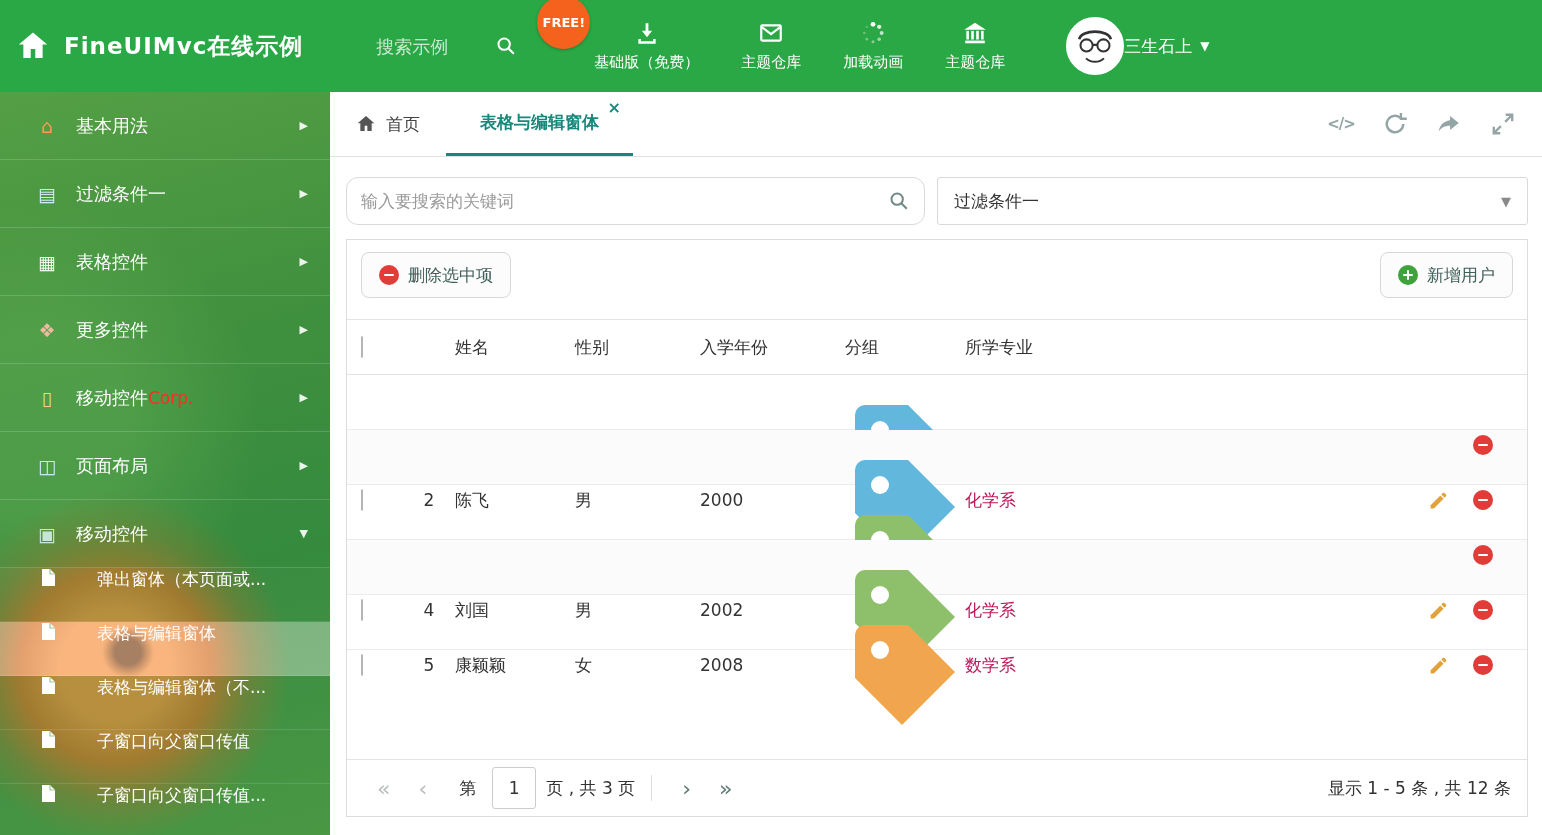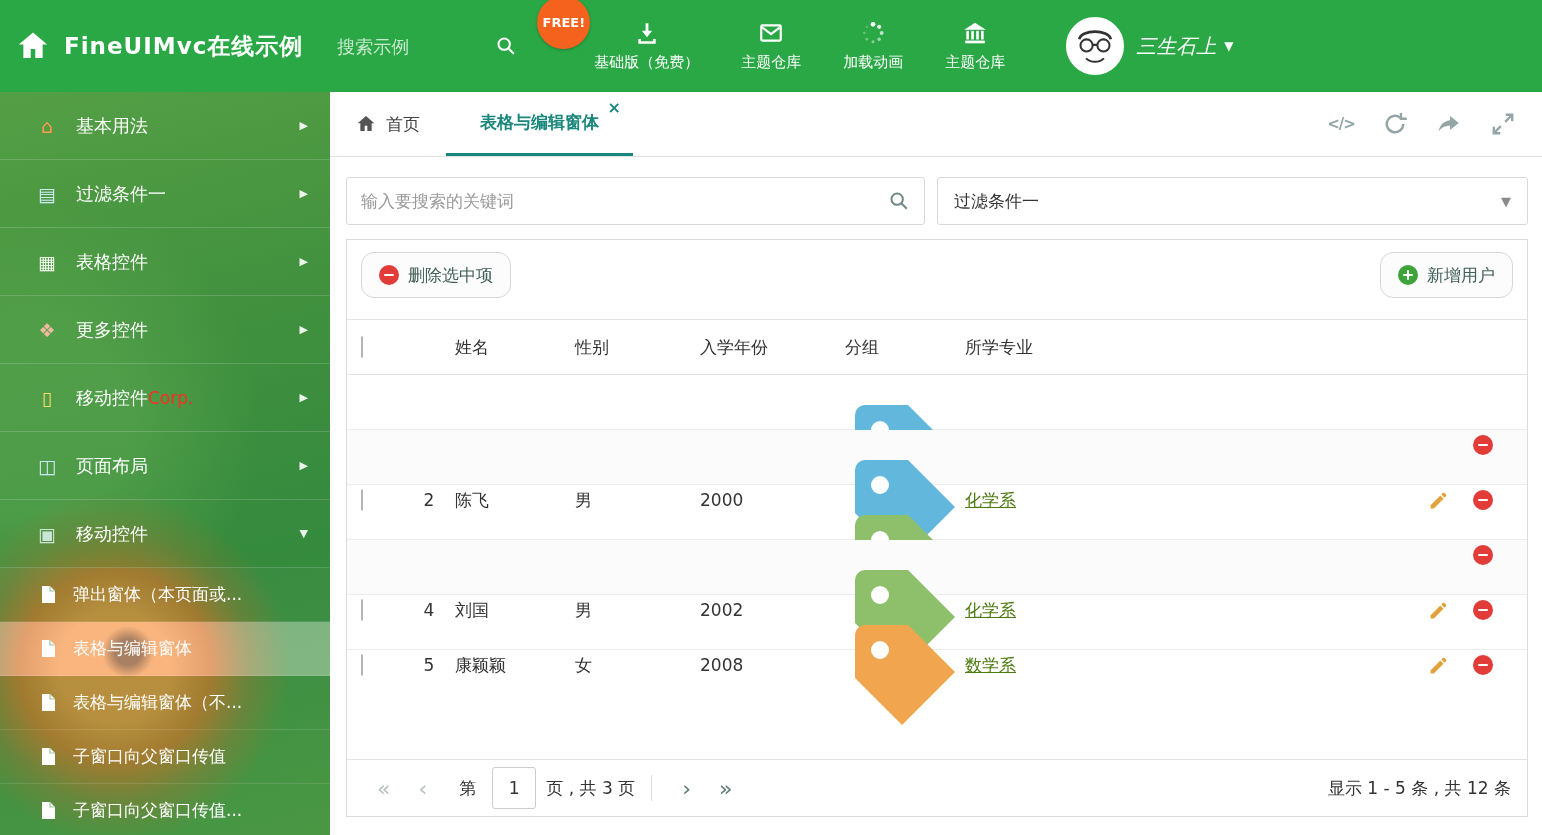--- a/index.html
+++ b/index.html
@@ -4,88 +4,88 @@
 <style>
   * { box-sizing: border-box; margin: 0; padding: 0; }
   html,body { width:1542px; height:835px; overflow:hidden; }
   body { font-family:"DejaVu Sans","Liberation Sans",sans-serif; color:#333; background:#fff; position:relative; }
 
   
   .header { position:absolute; top:0; left:0; right:0; height:92px; background:#2aa845; display:flex; align-items:center; color:#fff; z-index:5; }
   .hd-home { width:34px; height:34px; margin-left:16px; color:#fff; flex:none; }
   .hd-title { font-size:23px; font-weight:bold; margin-left:14px; white-space:nowrap; letter-spacing:1px; }
   .hd-search { display:flex; align-items:center; margin-left:34px; }
-  .hd-search input { background:transparent; border:none; outline:none; color:#0f172a; font-size:18px; width:150px; font-family:inherit; }
+  .hd-search input { background:transparent; border:none; outline:none; color:#0f172a; font-size:18px; width:150px; font-family:inherit;text-align:center; }
   .hd-search input::placeholder { color:rgba(255,255,255,.75); }
   .hd-search .mag { width:22px; height:22px; color:#fff; margin-left:8px; }
   .hd-nav { display:flex; margin-left:56px;text-align:right; }
   .hd-item { position:relative; display:flex; flex-direction:column; align-items:center; gap:7px; padding:0 21px; cursor:pointer; }
   .hd-item .nicon { width:26px; height:26px; color:#fff; }
   .hd-item .nlabel { font-size:15px; white-space:nowrap; }
   .free-badge { position:absolute; top:-24px; left:-36px; width:53px; height:53px; border-radius:50%; background:#f4621d; color:#fff; font-size:13px; font-weight:bold; display:flex; align-items:center; justify-content:center; box-shadow:0 1px 3px rgba(0,0,0,.25); }
   .hd-user { display:flex; align-items:center; margin-left:40px; margin-right:18px; cursor:pointer; }
   .avatar { width:58px; height:58px; border-radius:50%; background:#fff; overflow:hidden; flex:none; border:2px solid #fff; }
-  .hd-username { font-size:20px; margin-left:12px; white-space:nowrap;font-style:italic; }
+  .hd-username { font-size:17px; margin-left:0; white-space:nowrap; }
   .hd-caret { font-size:12px; margin-left:8px; }
 
   
   .sidebar { position:absolute; top:92px; left:0; width:330px; bottom:0; overflow:hidden;
     background:
       radial-gradient(circle at 128px 560px, rgba(110,60,25,.85) 0 13px, rgba(150,80,30,.5) 20px, transparent 26px),
       radial-gradient(circle at 115px 575px, rgba(255,150,70,.95) 0 55px, rgba(240,115,45,.85) 95px, rgba(235,105,45,.35) 135px, transparent 175px),
       radial-gradient(circle at 40px 330px, rgba(140,200,110,.5) 0 90px, transparent 220px),
       linear-gradient(165deg, #79b457 0%, #559a4b 35%, #42904a 65%, #5aa24e 100%);
   }
   .nav-item { height:68px; display:flex; align-items:center; padding:0 22px 0 34px; color:#fff; font-size:18px; cursor:pointer; background:rgba(35,130,45,.42); border-bottom:1px solid rgba(255,255,255,.16); }
   .nav-item .glyph { width:26px; font-size:19px; margin-right:16px; text-align:center; flex:none; }
   .nav-item .arrow { margin-left:auto; font-size:11px; color:rgba(255,255,255,.9); }
   .nav-item .corp { color:#ff2d1e; font-size:17px; margin-left:0; }
   .g0{color:#ff9a4d}.g1{color:#cfe9f7}.g2{color:#eef7ea}.g3{color:#f2b9a0}.g4{color:#ffd86b}.g5{color:#cde6f5}.g6{color:#c7e6d6}
-  .sub-item { height:54px; display:flex; align-items:center; padding:0 20px 0 40px; color:#fff; font-size:17px; cursor:pointer; background:rgba(35,130,45,.30); border-bottom:1px solid rgba(255,255,255,.12); }
+  .sub-item { height:54px; display:flex; align-items:flex-start; padding:0 20px 0 40px; color:#fff; font-size:17px; cursor:pointer; background:rgba(35,130,45,.30); border-bottom:1px solid rgba(255,255,255,.12);gap:24px; }
   .sub-item.active { background:rgba(255,255,255,.30); }
   .sub-item .ficon { width:17px; height:19px; margin-right:16px; color:#fff; flex:none; }
 
   
   .main { position:absolute; top:92px; left:330px; right:0; bottom:0; background:#fff; display:flex; flex-direction:column; }
 
   .tabbar { height:65px; border-bottom:1px solid #e0e0e0; display:flex; align-items:stretch; flex:none; }
   .tab { display:flex; align-items:center; padding:0 26px; font-size:17px; color:#444; cursor:pointer; position:relative; }
   .tab .thicon { width:20px; height:20px; margin-right:10px; color:#555; }
   .tab.active { color:#19877b; font-weight:bold; border-bottom:3px solid #19877b; padding:0 34px; }
   .tab .close-x { position:absolute; top:8px; right:12px; font-size:16px; color:#19877b; font-weight:bold; line-height:1; cursor:pointer; }
   .tabbar-tools { margin-left:auto; display:flex; align-items:center; gap:28px; padding-right:26px; color:#94a5a5; }
   .tool-btn { width:26px; height:26px; cursor:pointer; display:flex; align-items:center; justify-content:center; color:#94a5a5; }
   .tool-btn.code { font-size:15px; font-weight:bold; letter-spacing:-1px; white-space:nowrap; }
 
   .filter-row { display:flex; margin:20px 14px 14px 16px; gap:12px; flex:none; }
-  .search-box { width:579px; height:48px; border:1px solid #d9d9d9; border-radius:3px; display:flex; align-items:center; padding:0 14px; }
+  .search-box { width:579px; height:48px; border:1px solid #d9d9d9; border-radius:12px; display:flex; align-items:center; padding:0 14px; }
   .search-box input { flex:1; border:none; outline:none; font-size:17px; color:#333; font-family:inherit; }
   .search-box input::placeholder { color:#9a9a9a; }
   .search-box .mag { width:22px; height:22px; color:#6f8a87; flex:none; }
   .dropdown { flex:1; height:48px; border:1px solid #d9d9d9; border-radius:3px; display:flex; align-items:center; padding:0 16px; font-size:17px; cursor:pointer; }
   .dropdown .caret { margin-left:auto; color:#8a8a8a; font-size:13px; }
 
   .grid-panel { margin:0 14px 18px 16px; border:1px solid #dcdcdc; flex:1; display:flex; flex-direction:column; min-height:0; }
   .grid-toolbar { display:flex; align-items:center; padding:12px 14px; flex:none; }
-  .btn { display:inline-flex; align-items:center; gap:9px; border:1px solid #d7d7d7; background:#fcfcfc; border-radius:13px; padding:0 17px; height:46px; font-size:17px; color:#40605a; cursor:pointer; font-family:inherit; }
+  .btn { display:inline-flex; align-items:center; gap:9px; border:1px solid #d7d7d7; background:#fcfcfc; border-radius:8px; padding:0 17px; height:46px; font-size:17px; color:#40605a; cursor:pointer; font-family:inherit; }
   .btn.add { margin-left:auto; }
   .icirc { width:20px; height:20px; border-radius:50%; position:relative; flex:none; display:inline-block; }
   .icirc.red { background:#e23c39; }
   .icirc.green { background:#3fa33c; }
   .icirc .hbar { position:absolute; left:5px; top:8.7px; width:10px; height:2.6px; background:#fff; border-radius:1px; }
   .icirc .vbar { position:absolute; left:8.7px; top:5px; width:2.6px; height:10px; background:#fff; border-radius:1px; }
 
   .trow { display:grid; grid-template-columns:56px 52px 120px 125px 145px 120px 1fr 110px; align-items:center; height:55px; flex:none; }
   .thead { border-top:1px solid #e3e3e3; border-bottom:1px solid #e3e3e3; font-size:17px; color:#333; height:56px;margin-top:9px; }
   .tbody-row { border-bottom:1px solid #ececec; font-size:17px; }
   .tbody-row:nth-child(even) { background:#fbfbfb; }
   .cb { width:17px; height:17px; border:1px solid #b5b5b5; border-radius:2px; background:#fff; margin-left:14px; cursor:pointer; }
   .cell-num { text-align:center; color:#333; }
   .tagwrap { width:20px; height:20px; margin-left:6px; }
-  .major-link { color:#4d7c0f; text-decoration:underline; cursor:pointer; }
+  .major-link { color:#be185d; cursor:pointer; }
   .row-actions { display:flex; justify-content:flex-end; align-items:center; gap:24px; padding-right:34px; }
   .pencil { width:21px; height:21px; cursor:pointer; }
   .tspacer { flex:1; }
 
   .pagination { border-top:1px solid #e3e3e3; display:flex; align-items:center; padding:0 16px; height:57px; flex:none; font-size:17px; color:#333; }
   .pg-btn { background:none; border:none; font-size:22px; cursor:pointer; padding:0 14px; font-family:inherit; }
   .pg-btn.disabled { color:#b7bebe; }
   .pg-btn.enabled { color:#5f7a74; }
   .pg-label { margin:0 6px 0 18px; }
   .pg-input { width:44px; height:42px; border:1px solid #ccc; border-radius:3px; text-align:center; font-size:17px; margin:0 10px; color:#333; font-family:inherit; outline:none; }

